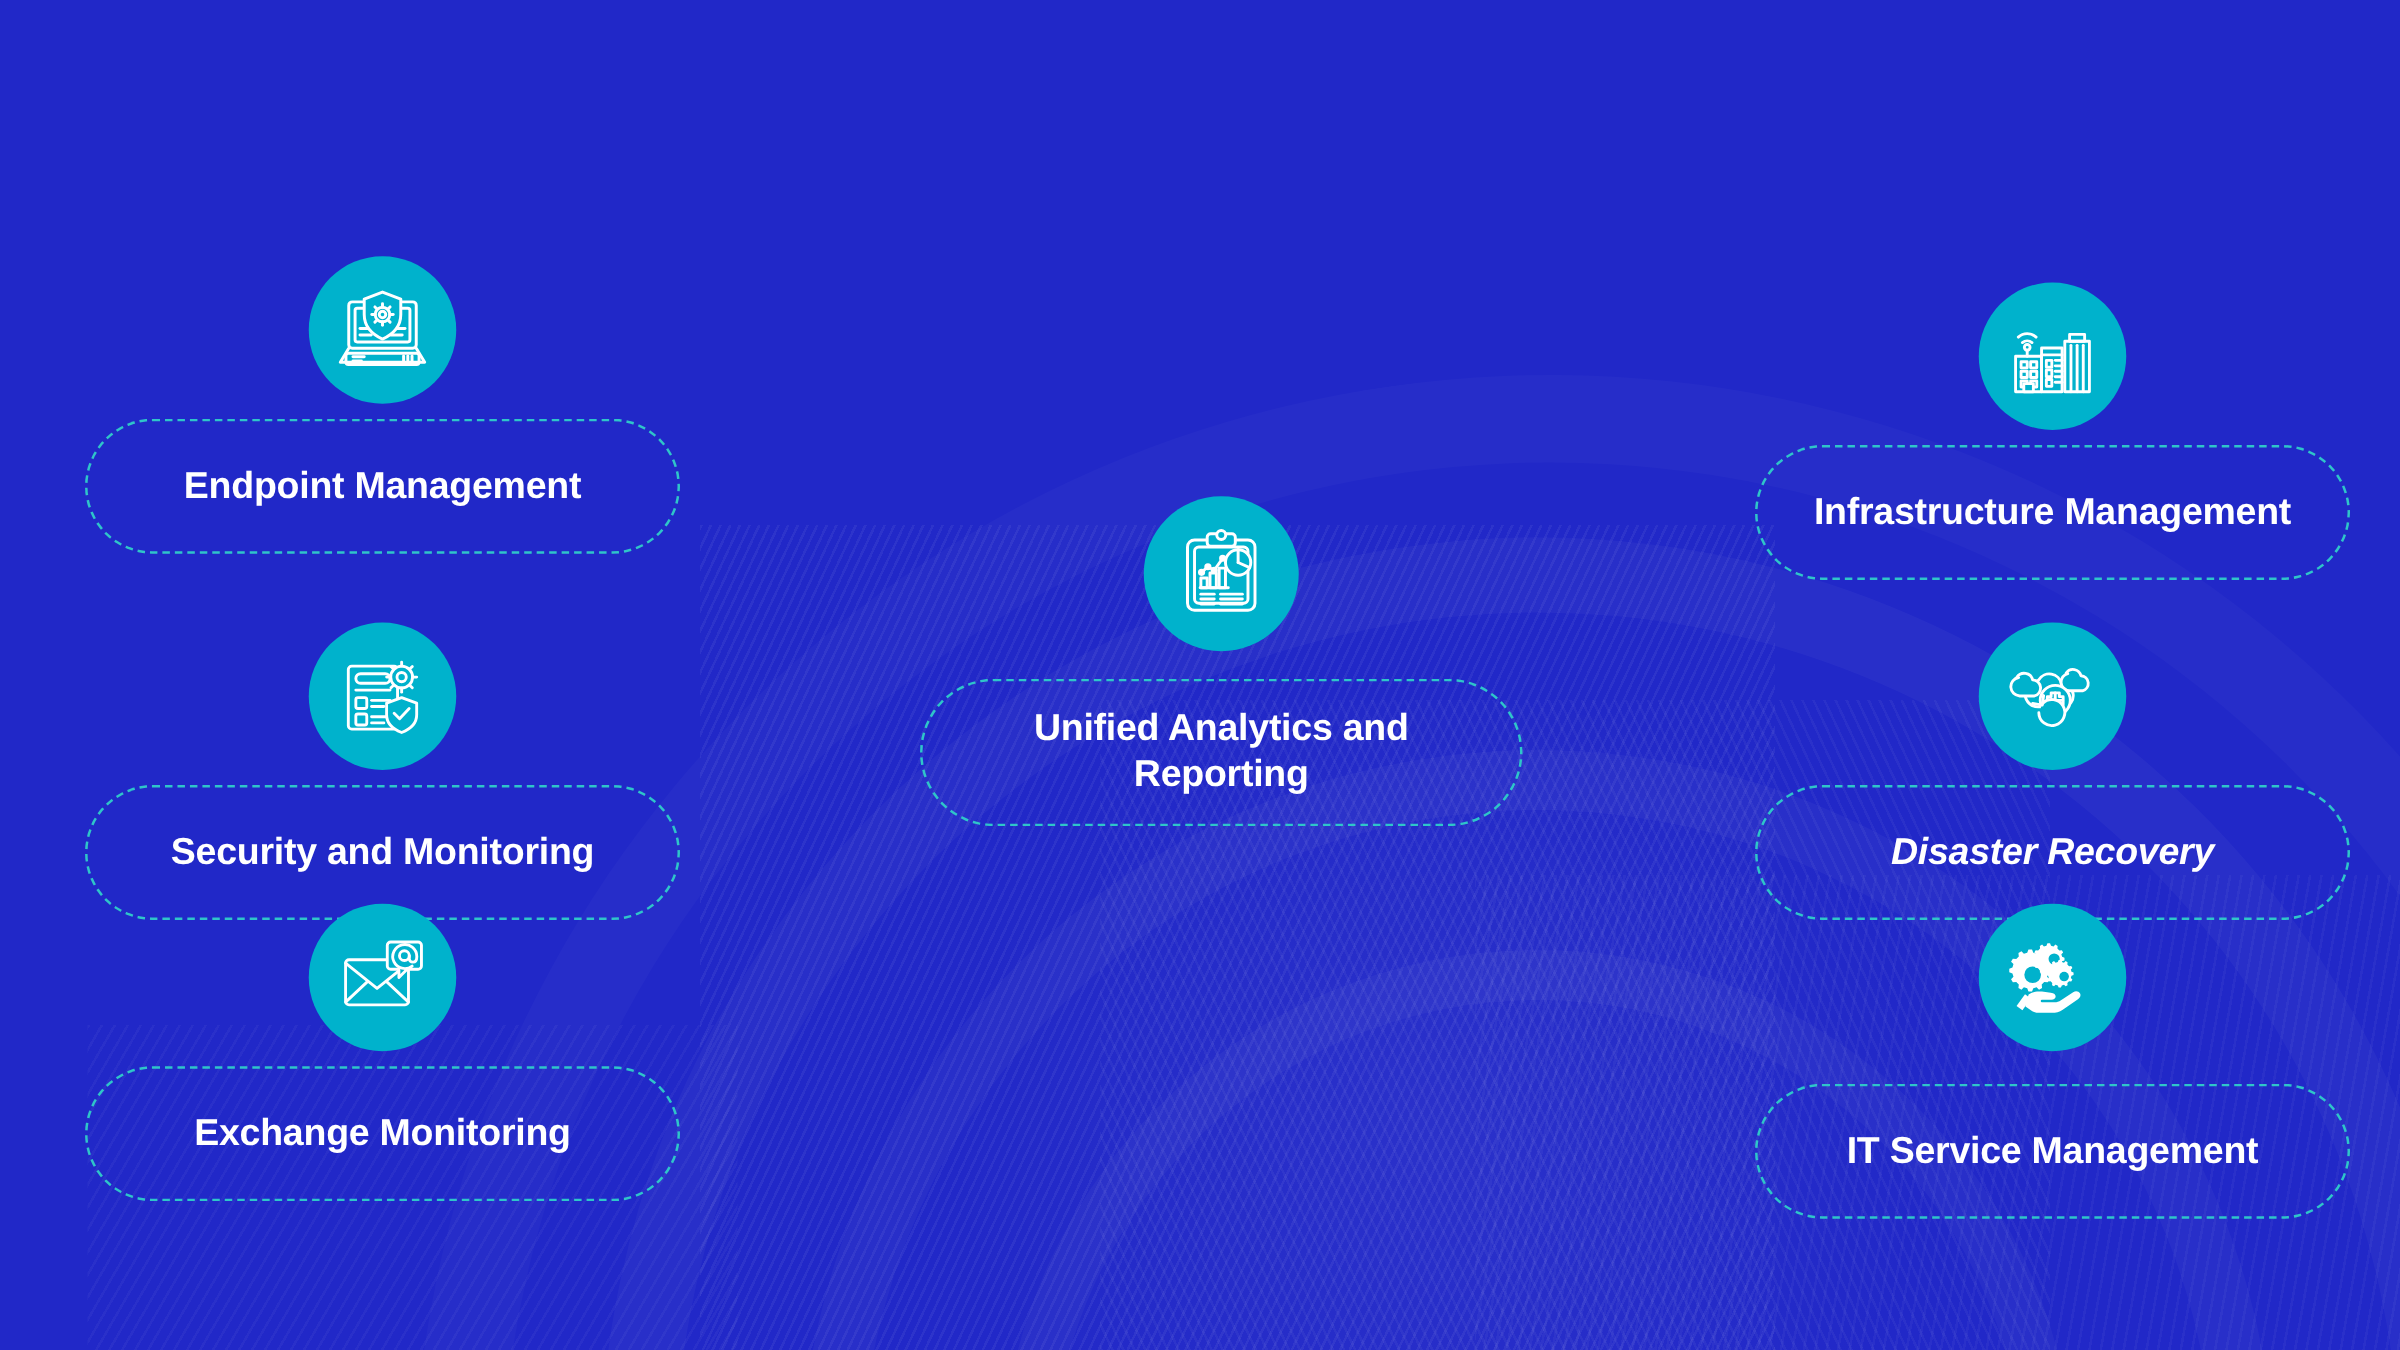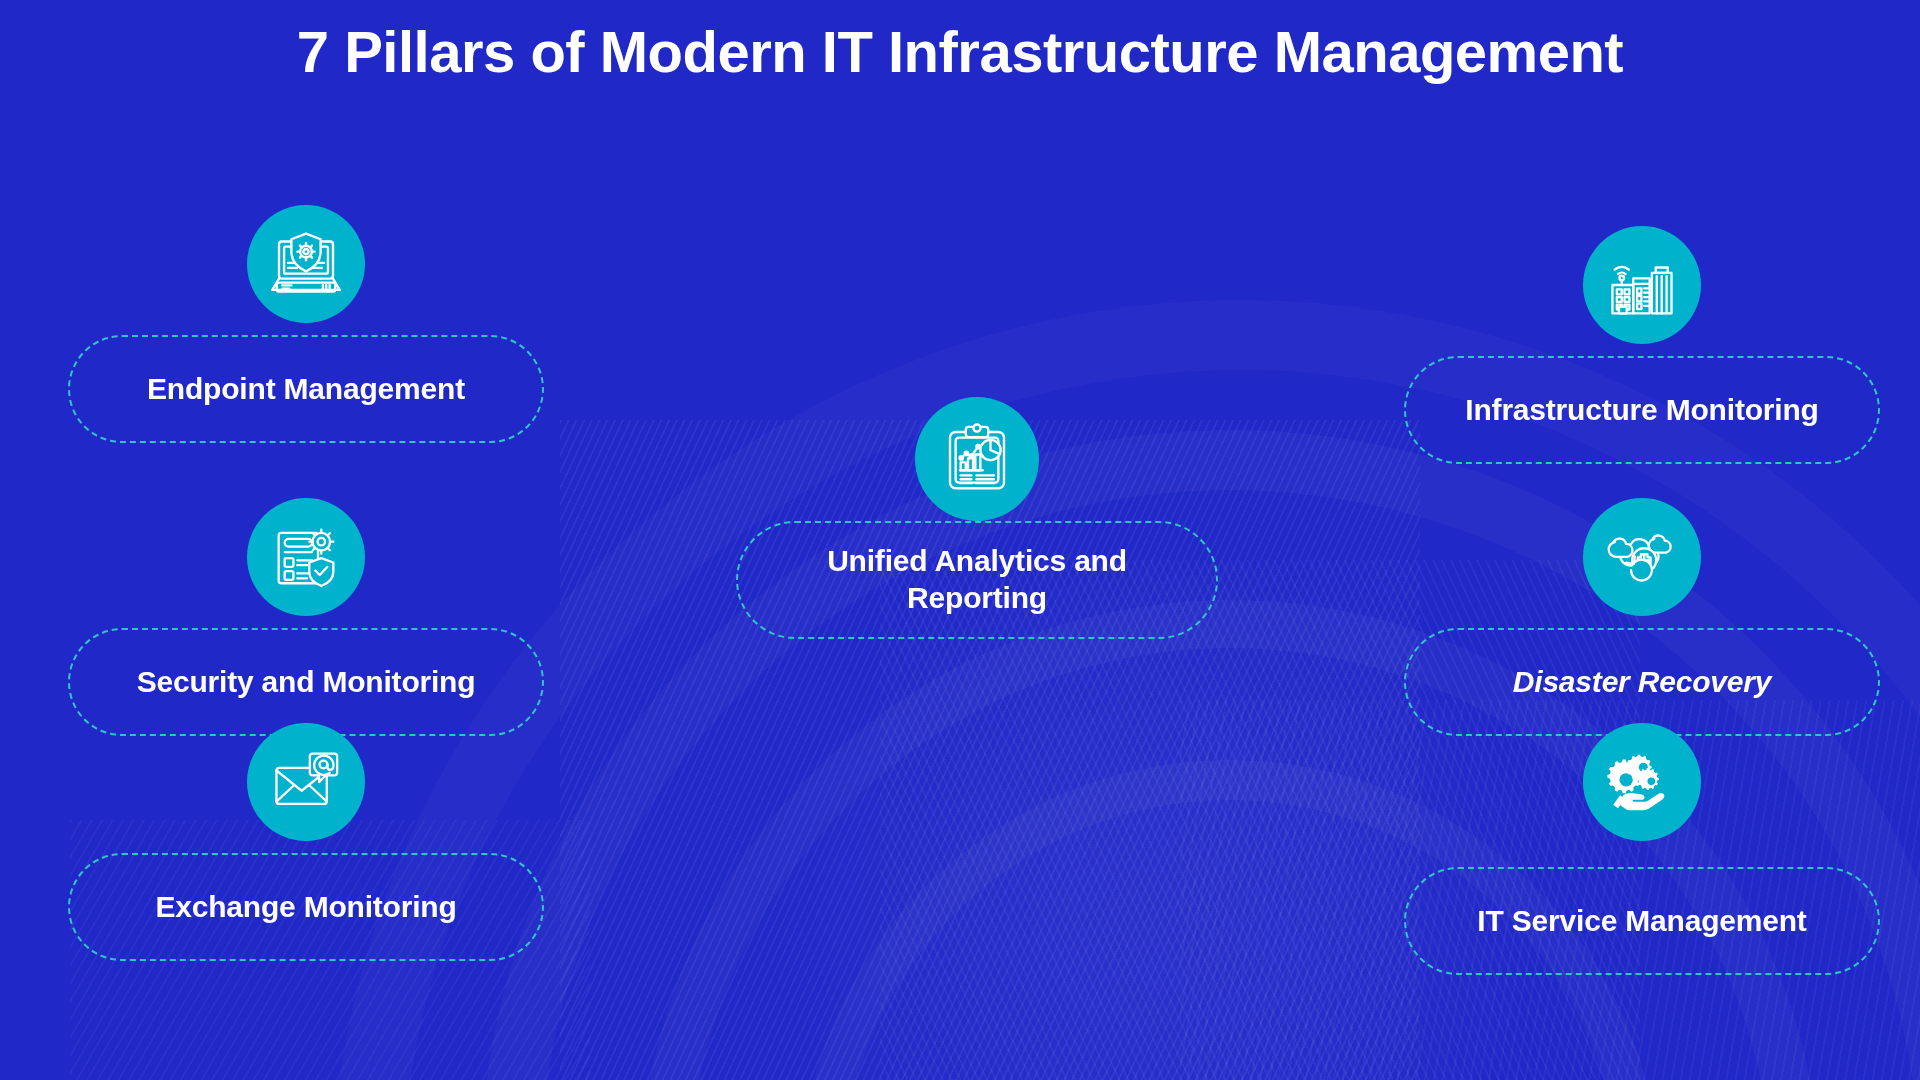--- a/index.html
+++ b/index.html
@@ -164,21 +164,20 @@
     <div class="arc a4"></div>
     <div class="arc a1"></div>
     <div class="arc a2"></div>
     <div class="arc a3"></div>
     <div class="hatch h1"></div>
     <div class="hatch h2"></div>
     <div class="hatch h3"></div>
     <div class="hatch h4"></div>
   </div>
 
-  <div id="title">7 Pillars of Modern IT Infrastructure Management</div>
 
   <div class="pillar col-side" style="left:68px; top:205px; width:476px;">
     <div class="pill" style="top:130px;">
       <span class="pill-label">Endpoint Management</span>
     </div>
     <div class="icon-circle" style="left:179px; top:0;">
       <svg width="72" height="72" viewBox="0 0 64 64" fill="none" stroke="#ffffff" stroke-width="2.1" stroke-linecap="round" stroke-linejoin="round">
         <rect x="8" y="12" width="48" height="33" rx="2.5"></rect>
         <rect x="12.5" y="16.5" width="39" height="24" rx="1.5"></rect>
         <line x1="16" y1="31" x2="26" y2="31"></line>
@@ -255,21 +254,21 @@
         <path d="M38 6 h20 a2.5 2.5 0 0 1 2.5 2.5 v15 a2.5 2.5 0 0 1 -2.5 2.5 h-8 l-6 6 v-6 h-6
                  a2.5 2.5 0 0 1 -2.5 -2.5 v-15 A2.5 2.5 0 0 1 38 6 Z" fill="#00b2cc"></path>
         <circle cx="48" cy="16" r="3.6"></circle>
         <path d="M51.6 16 v2.2 a2.6 2.6 0 0 0 2.6 2.6 c1.9 0 2.9-1.7 2.9-4.2
                  a8.8 8.8 0 1 0 -3.4 7"></path>
       </svg>
     </div>
   </div>
 
   <div class="pillar col-mid" style="left:736px; top:397px; width:482px;">
-    <div class="pill" style="top:124px;">
+    <div class="pill" style="top:146px;">
       <span class="pill-label">Unified Analytics and Reporting</span>
     </div>
     <div class="icon-circle" style="left:179px; top:0;">
       <svg width="72" height="72" viewBox="0 0 64 64" fill="none" stroke="#ffffff" stroke-width="2.1" stroke-linecap="round" stroke-linejoin="round">
         <rect x="8" y="8" width="48" height="50" rx="5"></rect>
         <rect x="13" y="13" width="38" height="40" rx="3"></rect>
         <rect x="22" y="3.5" width="20" height="9" rx="2.5" fill="#00b2cc"></rect>
         <circle cx="32" cy="4.5" r="3.2" fill="#00b2cc"></circle>
         <polyline points="18,31 22.5,27 27,29.5 33,21 38,23.5"></polyline>
         <circle cx="18" cy="31" r="1.5"></circle>
@@ -288,21 +287,21 @@
         <line x1="17.5" y1="53.5" x2="27" y2="53.5"></line>
         <line x1="31.5" y1="46.5" x2="47" y2="46.5"></line>
         <line x1="31.5" y1="50" x2="47" y2="50"></line>
         <line x1="31.5" y1="53.5" x2="47" y2="53.5"></line>
       </svg>
     </div>
   </div>
 
   <div class="pillar col-side" style="left:1404px; top:226px; width:476px;">
     <div class="pill" style="top:130px;">
-      <span class="pill-label">Infrastructure Monitoring</span>
+      <span class="pill-label">Infrastructure Management</span>
     </div>
     <div class="icon-circle" style="left:179px; top:0;">
       <svg width="70" height="70" viewBox="0 0 64 64" fill="none" stroke="#ffffff" stroke-width="2.1" stroke-linecap="round" stroke-linejoin="round">
         <path d="M7 18 a9.5 9.5 0 0 1 13 0"></path>
         <path d="M10 22 a5.4 5.4 0 0 1 7 0"></path>
         <circle cx="13.5" cy="25.5" r="2.1"></circle>
         <line x1="13.5" y1="27.6" x2="13.5" y2="32"></line>
         <rect x="5" y="32" width="19" height="26"></rect>
         <rect x="9" y="36" width="4.5" height="4.5"></rect>
         <rect x="16" y="36" width="4.5" height="4.5"></rect>

